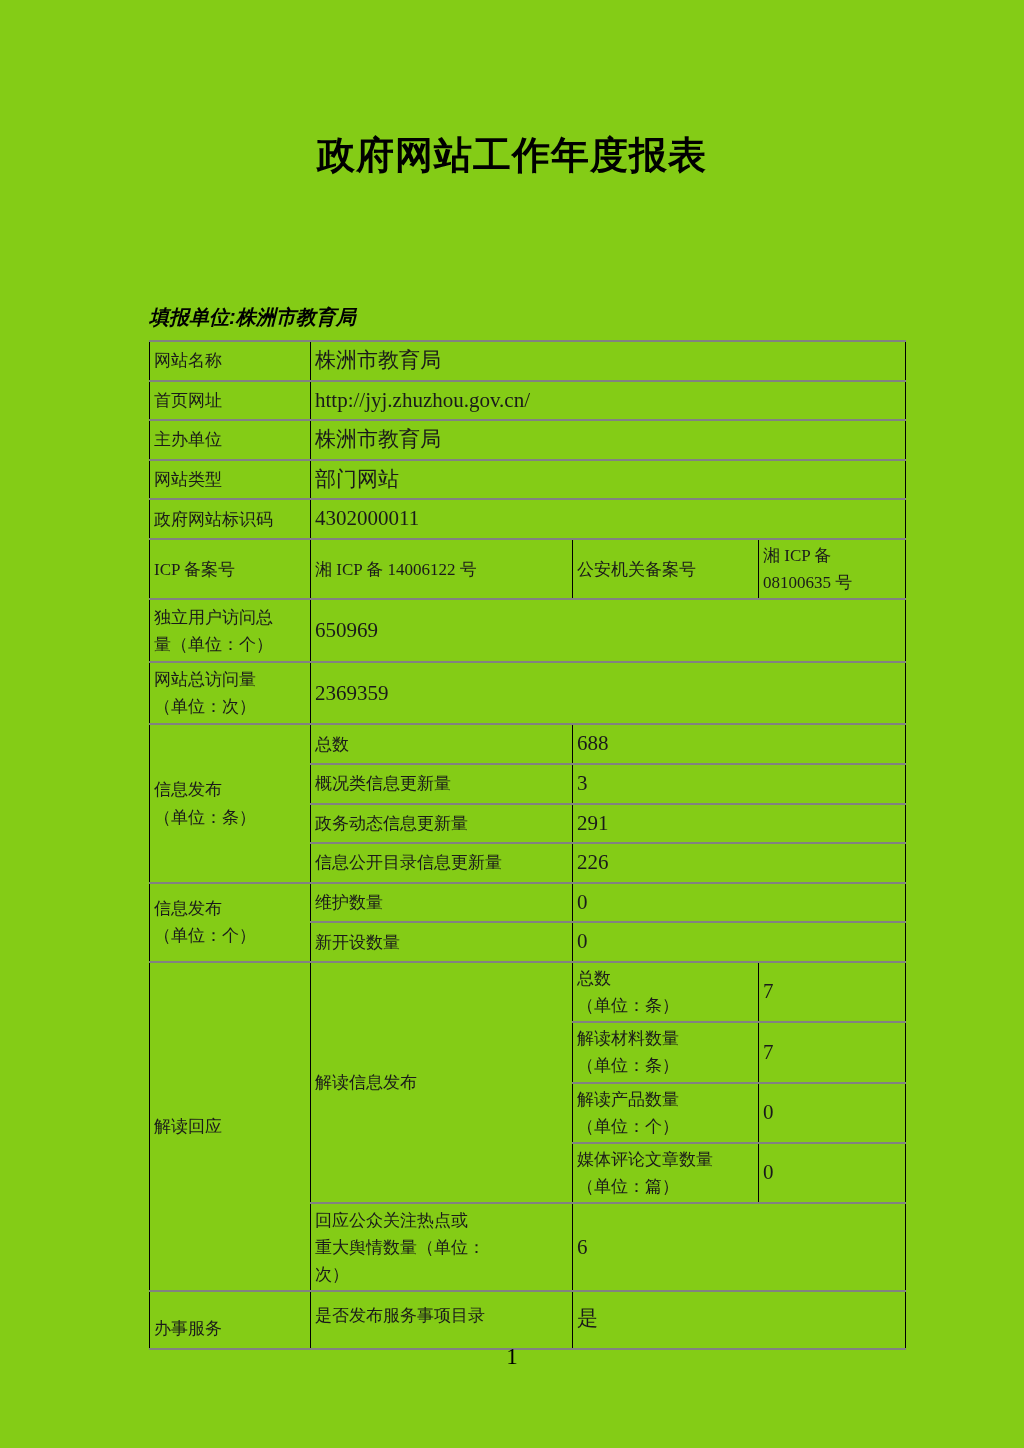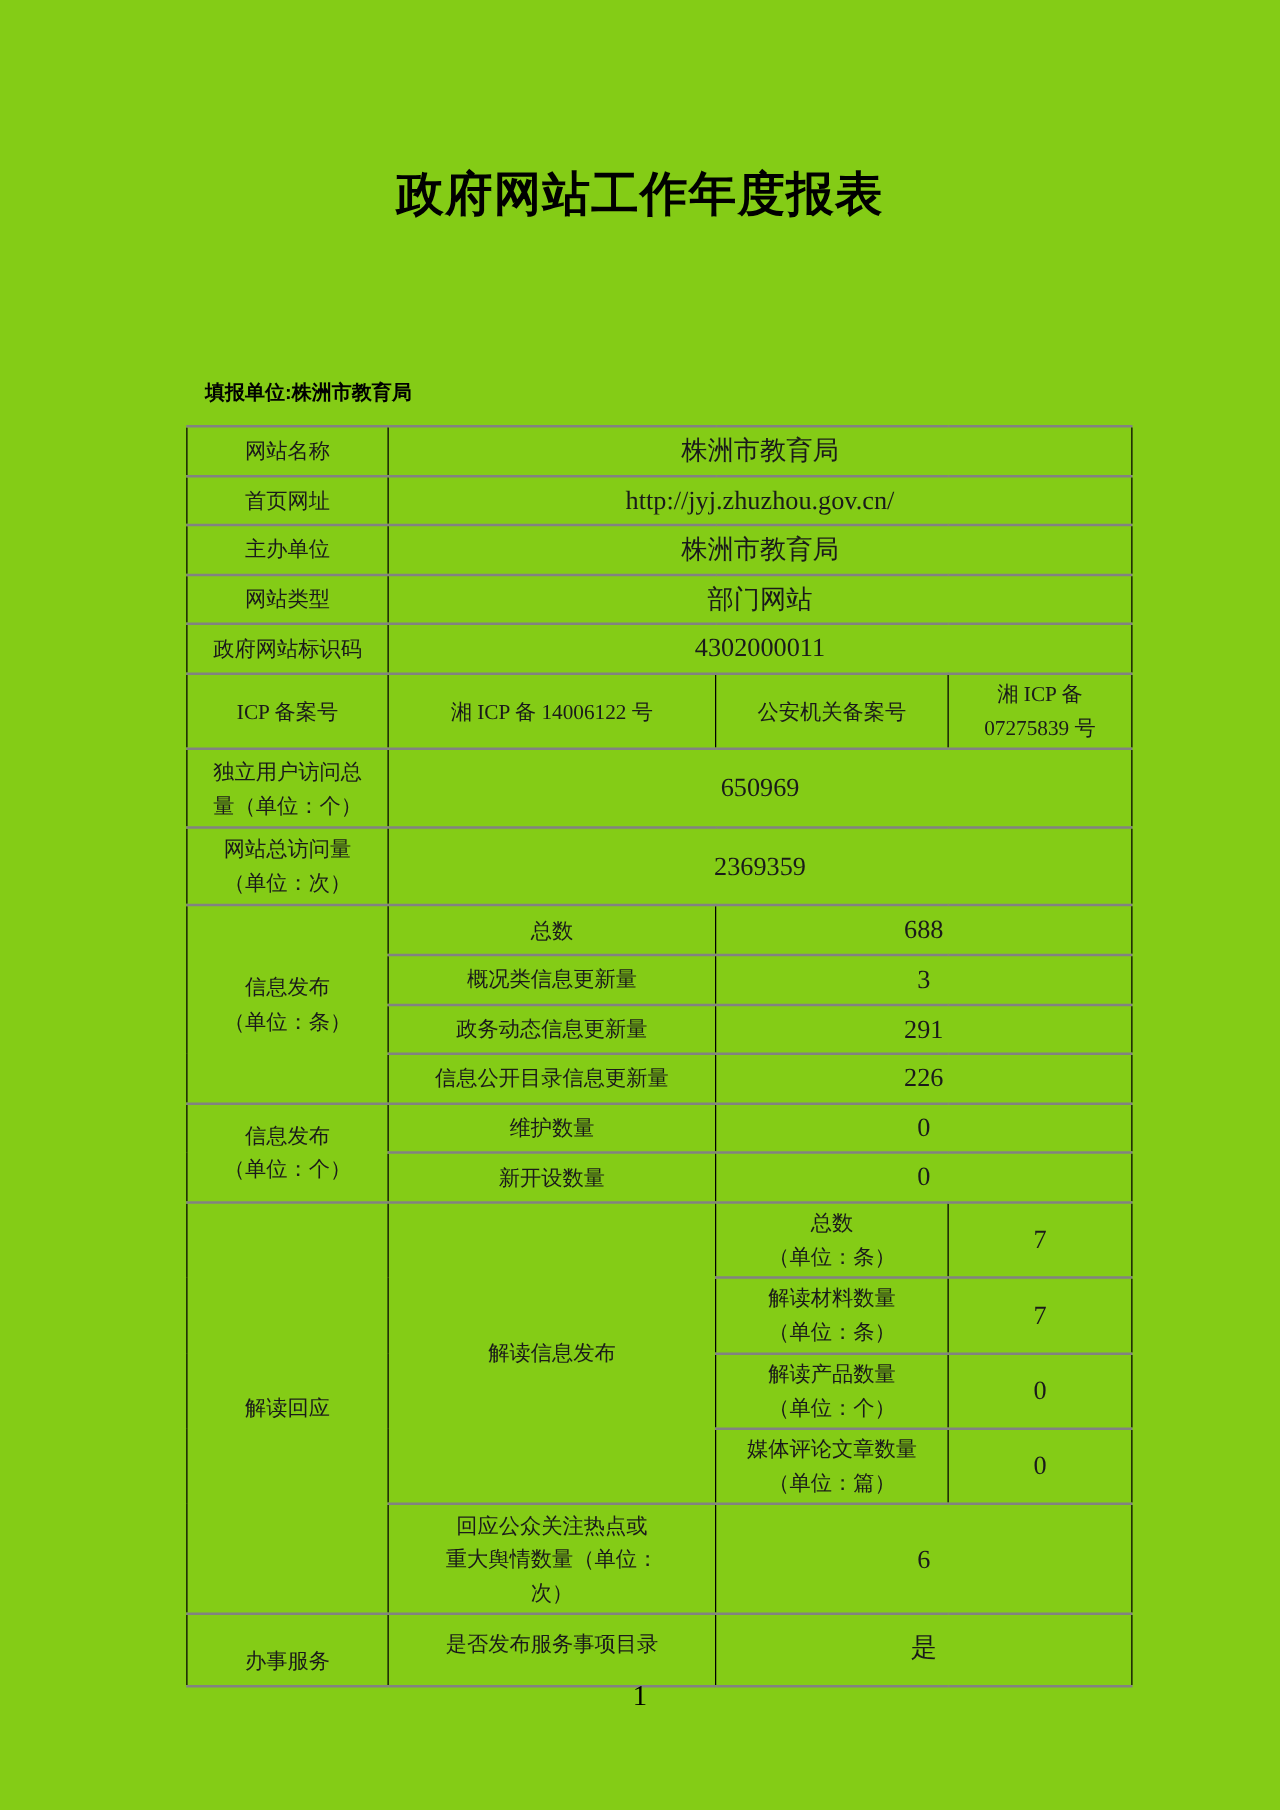--- a/index.html
+++ b/index.html
@@ -29,41 +29,42 @@
     position: absolute;
     top: 216px;
     left: 0;
     width: 100%;
     text-align: center;
     font-size: 23px;
     color: #000000;
   }
   .reporting-unit {
     position: absolute;
-    left: 164px;
+    left: 149px;
     top: 304px;
     font-family: "Liberation Sans", "DejaVu Sans", sans-serif;
     font-weight: 700;
-    font-size: 16px;
-    color: #000000;
+    font-size: 20px;
+    color: #000000;
+    font-style: italic;
   }
   table.report {
     position: absolute;
     left: 149px;
     top: 340px;
     width: 756px;
     border-collapse: collapse;
     table-layout: fixed;
   }
   table.report td {
     border-left: 1.5px solid #000000;
     border-right: 1.5px solid #000000;
     border-top: 2px solid #828282;
     border-bottom: 2px solid #828282;
-    text-align: center;
+    text-align: left;
     vertical-align: middle;
     font-size: 17px;
     line-height: 1.6;
     padding: 2px 4px;
     white-space: pre-line;
     overflow: hidden;
     color: #1a1a1a;
     margin-top: 20px;
   }
   table.report td.val { font-size: 21px; }
@@ -119,21 +120,21 @@
       </tr>
       <tr style="height:36px">
         <td>政府网站标识码</td>
         <td class="val" colspan="3">4302000011</td>
       </tr>
       <tr style="height:57px">
         <td>ICP 备案号</td>
         <td>湘 ICP 备 14006122 号</td>
         <td>公安机关备案号</td>
         <td>湘 ICP 备
-07275839 号</td>
+08100635 号</td>
       </tr>
       <tr style="height:63px">
         <td>独立用户访问总
 量（单位：个）</td>
         <td class="val" colspan="3">650969</td>
       </tr>
       <tr style="height:62px">
         <td>网站总访问量
 （单位：次）</td>
         <td class="val" colspan="3">2369359</td>

